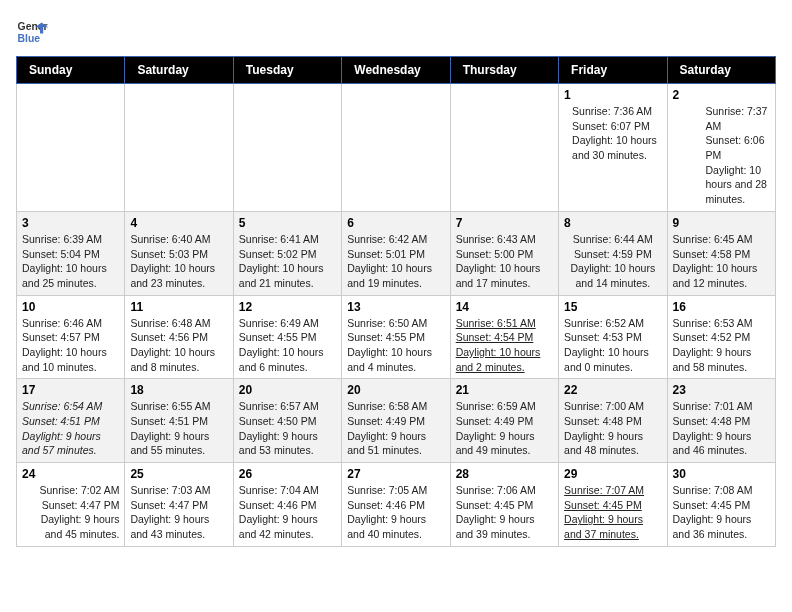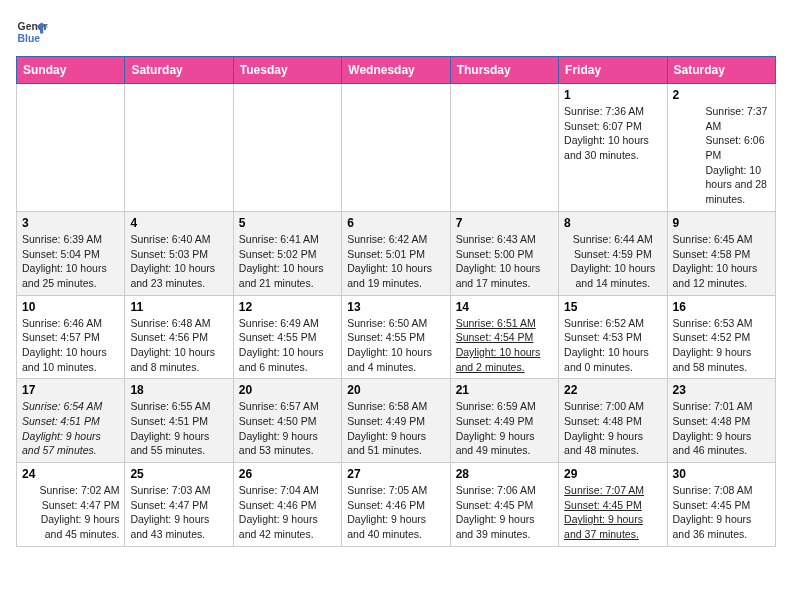--- a/index.html
+++ b/index.html
@@ -43,23 +43,23 @@
       font-size: 14px;
       font-weight: normal;
       color: #444;
     }
     .calendar {
       width: 100%;
       border-collapse: collapse;
       font-size: 11px;
     }
     .calendar thead th {
-      background: #ec4899;
+      background: #000000;
       color: #fff;
-      padding: 6px 6px;
+      padding: 6px 12px;
       text-align: left;
       font-size: 12px;
       font-weight: bold;
       border: 1px solid #3a63b0;
     }
     .calendar tbody td {
       border: 1px solid #ccc;
       vertical-align: top;
       padding: 4px 5px;
       width: 108px;
@@ -116,21 +116,21 @@
     </thead>
     <tbody id="calendar-body">
     <tr>
           <td class="empty-cell"></td>
           <td class="empty-cell"></td>
           <td class="empty-cell"></td>
           <td class="empty-cell"></td>
           <td class="empty-cell"></td>
           <td>
             <span class="day-number">1</span>
-            <div class="day-info" style="white-space: pre-line;">Sunrise: 7:36 AM
+            <div class="day-info" style="white-space: pre-line; margin-left: 8px;">Sunrise: 7:36 AM
 Sunset: 6:07 PM
 Daylight: 10 hours and 30 minutes.</div>
           </td>
           <td>
             <span class="day-number">2</span>
             <div class="day-info" style="white-space: pre-line; margin-left: 33px;">Sunrise: 7:37 AM
 Sunset: 6:06 PM
 Daylight: 10 hours and 28 minutes.</div>
           </td>
         </tr>

